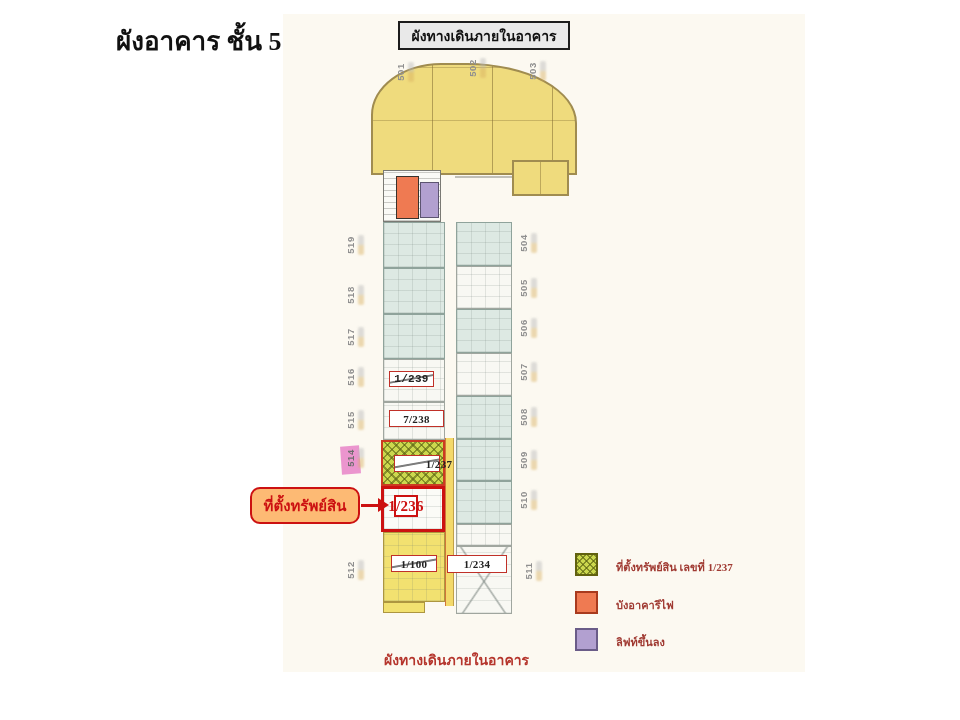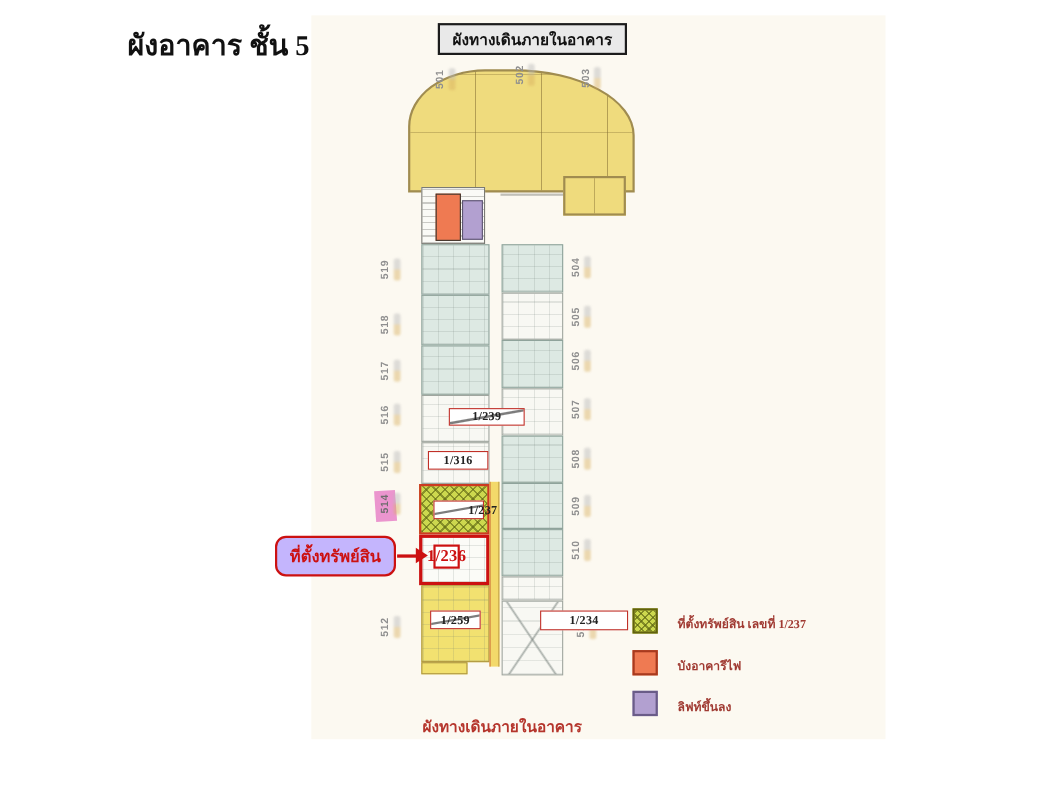--- a/index.html
+++ b/index.html
@@ -52,21 +52,21 @@
   .unitbox.struck{background-image:linear-gradient(170deg,transparent 43%,rgba(55,55,55,.65) 47%,rgba(55,55,55,.65) 52%,transparent 56%);}
   .unitbox.main{color:#cc1111;font-size:15px;border:2px solid #cc1111;}
   
   .vlabel{position:absolute;width:34px;height:12px;transform:rotate(-90deg);color:#8f8f8f;
         font-size:9.5px;font-weight:bold;text-align:center;letter-spacing:.6px;line-height:12px;}
   .vlabel::after{content:"";position:absolute;top:13px;left:7px;width:20px;height:6px;border-radius:2px;
         background:linear-gradient(90deg,#d8b060 45%,#b8b8b8 55%);opacity:.45;filter:blur(1px);}
   .pink{position:absolute;left:341px;top:446px;width:19px;height:28px;background:#e884c8;
         opacity:.85;transform:rotate(-4deg);}
   
-  .callout{position:absolute;left:250px;top:487px;width:110px;height:37px;background:#c4b5fd;
+  .callout{position:absolute;left:250px;top:487px;width:110px;height:37px;background:#fdba74;
         border:2.5px solid #cc1111;border-radius:10px;display:flex;align-items:center;justify-content:center;
         font-size:15px;font-weight:bold;color:#cc1111;box-sizing:border-box;
         font-family:"Liberation Serif",serif;}
   .arrow-line{position:absolute;left:361px;top:504px;width:18px;height:3px;background:#cc1111;}
   .arrow-head{position:absolute;left:378px;top:498px;width:0;height:0;border-top:7px solid transparent;
         border-bottom:7px solid transparent;border-left:11px solid #cc1111;}
   
   .sw{position:absolute;width:23px;height:23px;box-sizing:border-box;}
   .sw.hatch{background-color:#ccd84e;border:2px solid #61610f;
         background-image:repeating-linear-gradient(45deg,rgba(92,100,18,.65) 0 1.5px,transparent 1.5px 5px),
@@ -137,26 +137,26 @@
 
   <div class="vlabel" style="left:507px;top:237px;">504</div>
   <div class="vlabel" style="left:507px;top:282px;">505</div>
   <div class="vlabel" style="left:507px;top:322px;">506</div>
   <div class="vlabel" style="left:507px;top:366px;">507</div>
   <div class="vlabel" style="left:507px;top:411px;">508</div>
   <div class="vlabel" style="left:507px;top:454px;">509</div>
   <div class="vlabel" style="left:507px;top:494px;">510</div>
   <div class="vlabel" style="left:512px;top:565px;">511</div>
 
-  <div class="unitbox struck" style="left:408px;top:371px;width:69px;height:16px;">1/239</div>
-  <div class="unitbox" style="left:389px;top:410px;width:55px;height:17px;">1/316</div>
+  <div class="unitbox struck" style="left:389px;top:371px;width:45px;height:16px;font-family:Liberation Mono, monospace;">1/239</div>
+  <div class="unitbox" style="left:389px;top:410px;width:55px;height:17px;">7/238</div>
   <div class="unitbox struck" style="left:394px;top:455px;width:42px;height:17px;padding-left:44px;">1/237</div>
   <div class="unitbox main" style="left:394px;top:495px;width:24px;height:22px;">1/236</div>
-  <div class="unitbox struck" style="left:391px;top:555px;width:46px;height:17px;">1/259</div>
-  <div class="unitbox" style="left:491px;top:555px;width:80px;height:18px;">1/234</div>
+  <div class="unitbox struck" style="left:391px;top:555px;width:46px;height:17px;">1/100</div>
+  <div class="unitbox" style="left:447px;top:555px;width:60px;height:18px;">1/234</div>
 
   <div class="callout">
     <span>ที่ตั้งทรัพย์สิน</span>
   </div>
   <div class="arrow-line"></div>
   <div class="arrow-head"></div>
 
   <div class="sw hatch" style="left:575px;top:553px;"></div>
   <div class="legend-label" style="left:616px;top:558px;font-family:Liberation Serif, serif;">ที่ตั้งทรัพย์สิน เลขที่ 1/237</div>
   <div class="sw orange" style="left:575px;top:591px;"></div>

